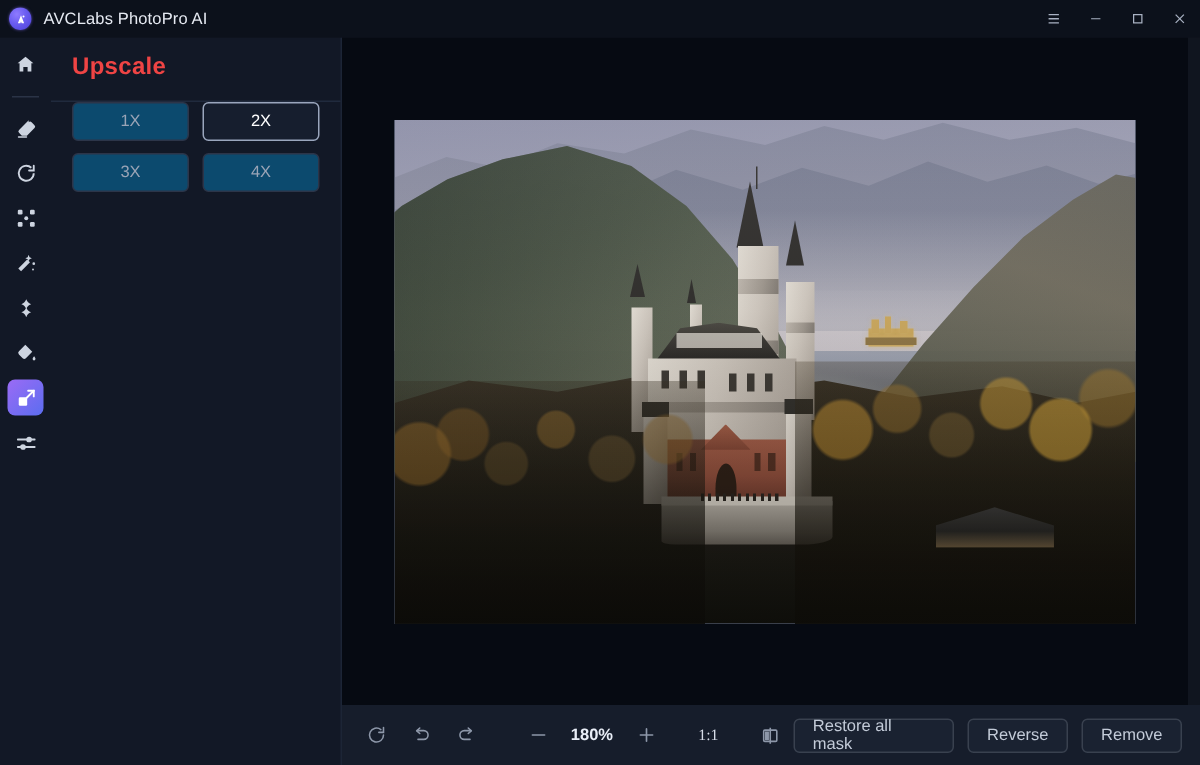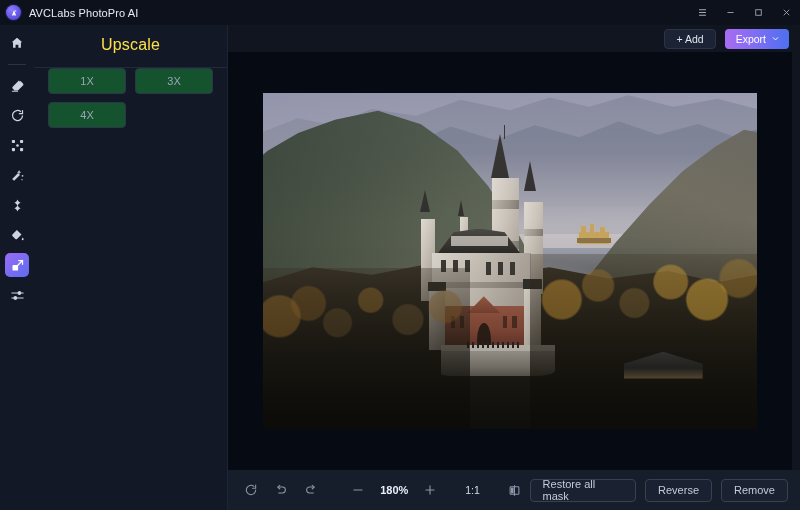--- a/index.html
+++ b/index.html
@@ -75,35 +75,35 @@
 
   
   .panel {
     width: 194px; min-width: 194px;
     background: #121826;
     border-right: 1px solid #1c2536;
     padding: 0 14px;
     display: flex; flex-direction: column;
   }
   .panel-title {
-    color: #fde047; font-size: 16px; font-weight: normal;
-    margin: 11px 0 0 0; letter-spacing: .2px; text-align: center;
+    color: #ef4444; font-size: 16px; font-weight: bold;
+    margin: 11px 0 0 0; letter-spacing: .2px;
   }
   .panel-sep {
     height: 1px; background: #202a3d; margin: 13px -14px 0 -14px;
   }
   .panel-label {
     color: #e3e8f1; font-size: 11.5px; margin-top: 14px; margin-bottom: 9px;
   }
   .mag-grid {
     display: grid; grid-template-columns: 1fr 1fr; gap: 8px 9px;
   }
   .mag-btn {
     height: 26px; border-radius: 4px;
-    background: #14532d;
+    background: #0c4a6e;
     border: 1px solid #2c3purple; border: 1px solid #2c3549;
     color: #9aa4b6; font-size: 11px;
     display: flex; align-items: center; justify-content: center;
   }
   .mag-btn.selected {
     border-color: #9aa6bd;
     color: #ffffff;
     background: #161e2e;
   }
   .apply-btn {
@@ -279,21 +279,21 @@
   .tool-ic {
     width: 30px; height: 26px;
     display: flex; align-items: center; justify-content: center;
     color: #8d97a9; border-radius: 4px;
   }
   .tool-ic svg { display:block; }
   .zoom-val {
     color: #e9eef7; font-size: 11px; font-weight: bold;
     min-width: 38px; text-align: center; margin: 0 2px;
   }
-  .one-one { color: #d7dde8; font-size: 10.5px; padding: 0 8px; }
+  .one-one { color: #d7dde8; font-size: 10.5px; padding: 0 8px; font-family: Liberation Serif, serif; }
   .bb-right { margin-left: auto; display: flex; align-items: center; gap: 9px; }
   .gbtn {
     height: 23px; padding: 0 12px; border-radius: 4px;
     background: #1a2231; border: 1px solid #39414f;
     color: #c3cbd8; font-size: 11px;
     display: flex; align-items: center; justify-content: center;
   }
 </style>
 </head>
 <body>
@@ -400,36 +400,28 @@
             <circle cx="8.5" cy="16" r="2.1" fill="currentColor"></circle>
           </svg>
       </div>
     </div>
 
     <div class="panel">
       <div class="panel-title">Upscale</div>
       <div class="panel-sep"></div>
       <div class="mag-grid">
         <div class="mag-btn">1X</div>
+        <div class="mag-btn selected">2X</div>
         <div class="mag-btn">3X</div>
         <div class="mag-btn">4X</div>
       </div>
     </div>
 
     <div class="main">
 
-      <div class="main-top">
-        <div class="add-btn">+ Add</div>
-        <div class="export-btn">
-          <span>Export</span>
-          <svg class="chev" width="9" height="9" viewBox="0 0 16 16" fill="none" stroke="#ffffff" stroke-width="1.7" stroke-linecap="round">
-              <path d="M4 6.5 8 10.5 12 6.5"></path>
-            </svg>
-        </div>
-      </div>
 
       <div class="canvas-wrap">
         <div class="canvas">
 
           <div class="photo">
             <div class="ph-layer sky"></div>
             <div class="ph-layer">
                 <div class="ridge r1"></div>
               </div>
             <div class="ph-layer">

